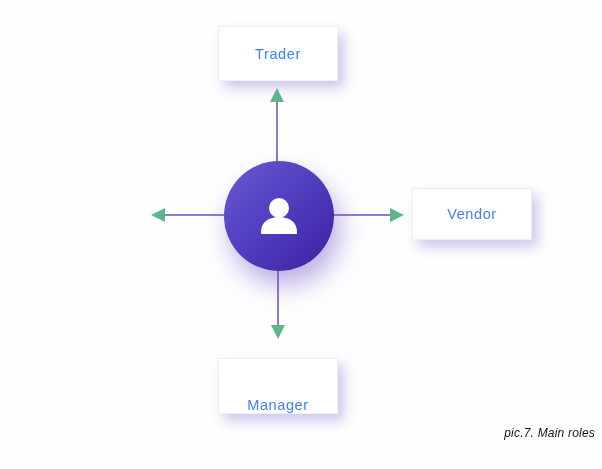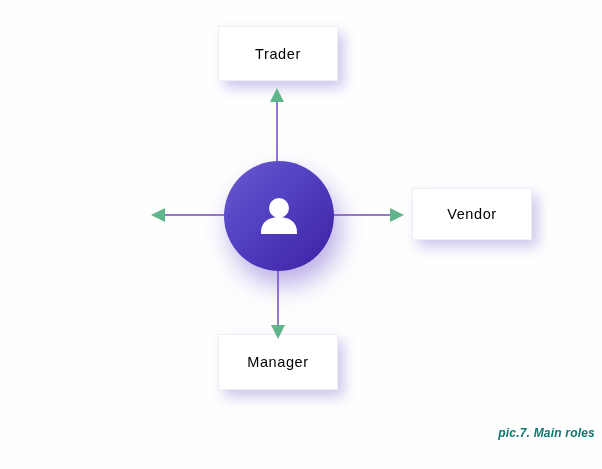--- a/index.html
+++ b/index.html
@@ -17,28 +17,28 @@
   
   .role-box {
     position: absolute;
     background: #ffffff;
     border: 1px solid #efedf5;
     box-shadow: 6px 7px 12px rgba(151, 132, 214, 0.45);
     display: flex;
     align-items: center;
     justify-content: center;
     font-size: 14.5px;
-    color: #000000;
+    color: #3b82f6;
     letter-spacing: 0.6px;
     box-sizing: border-box;
   }
   .box-trader   { left: 218px; top: 26px;  width: 120px; height: 55px; }
   .box-investor { left: 22px;  top: 186px; width: 120px; height: 52px; }
   .box-vendor   { left: 412px; top: 188px; width: 120px; height: 52px; }
-  .box-manager  { left: 218px; top: 334px; width: 120px; height: 56px; }
+  .box-manager  { left: 218px; top: 358px; width: 120px; height: 56px; align-items: flex-end; }
 
   
   .center-circle {
     position: absolute;
     left: 224px; top: 161px;
     width: 110px; height: 110px;
     border-radius: 50%;
     background: linear-gradient(135deg, #695ad0 0%, #5140c0 45%, #3e1fa2 100%);
     box-shadow: 6px 14px 26px rgba(104, 75, 201, 0.45);
     display: flex;
@@ -90,23 +90,22 @@
     border-left: 14px solid #5fb68a;
   }
 
   
   .caption {
     position: absolute;
     right: 7px;
     top: 426px;
     font-size: 12px;
     font-style: italic;
-    color: #0f766e;
+    color: #0f172a;
     letter-spacing: 0.2px;
-    font-weight: bold;
   }
 </style>
 </head>
 <body>
 
 <div class="canvas">
 
   <div class="shaft shaft-top"></div>
   <div class="shaft shaft-bottom"></div>
   <div class="shaft shaft-left"></div>

